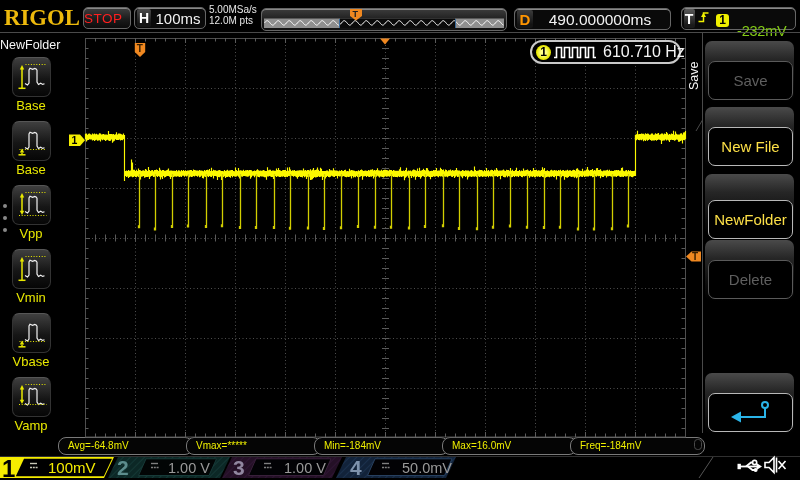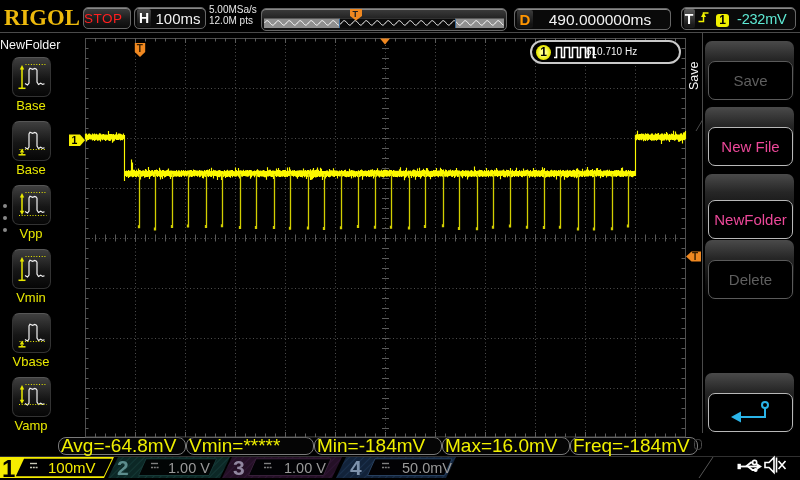--- a/index.html
+++ b/index.html
@@ -11,37 +11,37 @@
 #hbox .chip{position:absolute;left:2px;top:1px;width:14px;height:18px;background:linear-gradient(180deg,#4a4a4a,#161616 80%);border-radius:2px;color:#fff;font-weight:bold;font-size:14px;text-align:center;line-height:19px}
 #hbox .val{position:absolute;left:18px;top:1px;width:50px;text-align:center;color:#f2f2f2;font-size:15px;line-height:19px}
 #srate{position:absolute;left:209px;top:5px;color:#e8e8e8;font-size:10px;line-height:10.5px}
 #thumb{left:261px;top:7.5px;width:244px;height:21px;background:linear-gradient(180deg,#3c3c3c,#1a1a1a 60%,#101010)}
 #dbox{left:514px;top:8px;width:155px;height:20px}
 #dbox .chip{position:absolute;left:2px;top:1px;width:16px;height:18px;background:linear-gradient(180deg,#3c3c3c,#141414 80%);border-radius:2px;color:#ff9500;font-weight:bold;font-size:15px;text-align:center;line-height:19px}
 #dbox .val{position:absolute;left:20px;top:1px;width:130px;text-align:center;color:#f2f2f2;font-size:15.5px;line-height:19px}
 #trbox{left:681px;top:6.5px;width:113px;height:21px}
 #trbox .chip{position:absolute;left:1.5px;top:1px;width:11px;height:19px;background:linear-gradient(180deg,#5a5a5a,#1a1a1a 85%);border-radius:2px;color:#fff;font-weight:bold;font-size:14px;text-align:center;line-height:20px}
 #trbox .b1{position:absolute;left:34px;top:6px;width:13px;height:13px;background:#f0f000;border-radius:3px;color:#000;font-weight:bold;font-size:12px;text-align:center;line-height:13.5px}
-#trbox .lv{position:absolute;left:55px;top:1px;color:#5eead4;font-size:14.5px;letter-spacing:-0.2px;line-height:20px}
+#trbox .lv{position:absolute;left:55px;top:13px;color:#84cc16;font-size:14.5px;letter-spacing:-0.2px;line-height:20px}
 #topsep{position:absolute;left:0;top:31.5px;width:800px;height:1px;background:#4a4a4a}
 
 #vtitle{position:absolute;left:0;top:38px;width:58px;text-align:center;color:#f5f5f5;font-size:12.5px}
 .sbtn{position:absolute;left:12px;width:37px;height:38px;background:linear-gradient(180deg,#3f3f3f,#161616 55%,#060606);border:1px solid #333;border-top-color:#565656;border-radius:7px;text-align:center;padding-top:0}
 .sbtn svg{margin-top:2px}
 .slab{position:absolute;left:0;width:62px;text-align:center;color:#e8e800;font-size:13px}
 .sdot{position:absolute;left:3px;width:4px;height:4px;border-radius:2px;background:#888}
 
 #rline{position:absolute;left:702px;top:33px;width:1px;height:400px;background:#4a4a4a}
 #rsave{position:absolute;left:687px;top:66px;width:24px;height:24px;color:#f5f5f5;font-size:12.5px;transform:rotate(-90deg);text-align:center}
 .slot{position:absolute;left:705px;width:89px;height:61px;background:linear-gradient(180deg,#4a4a4a,#262626 30%,#0a0a0a 75%,#000);border-radius:7px}
 .mbtn{position:absolute;left:708px;width:83px;height:37px;border-radius:7px;background:#000;font-size:15px;text-align:center;line-height:37px}
-.mbtn.on{border:1.5px solid #b8b8b8;color:#ec4899}
+.mbtn.on{border:1.5px solid #b8b8b8;color:#fde047}
 .mbtn.off{border:1.5px solid #5a5a5a;color:#5f5f5f}
 
-.meas{position:absolute;top:437px;width:124px;height:16px;border:1px solid #7a7a7a;border-radius:8px;background:#050505;color:#f0f000;font-size:19px;line-height:16px;padding-left:2px}
+.meas{position:absolute;top:437px;width:124px;height:16px;border:1px solid #7a7a7a;border-radius:8px;background:#050505;color:#f0f000;font-size:10px;line-height:16px;padding-left:9px}
 #botsep{position:absolute;left:0;top:455.5px;width:800px;height:1px;background:#303030}
 svg.lay{position:absolute;left:0;top:0}
 .gdot{stroke:#4e4e4e;stroke-width:1;stroke-dasharray:1 2.5}
 .w{fill:none;stroke:#f2f2f2;stroke-width:1.2}
 .yd{stroke:#e8e800;stroke-width:1.1;stroke-dasharray:1 1.7;fill:none}
 .ys{stroke:#e8e800;stroke-width:1.5;fill:none}
 .yf{fill:#e8e800;stroke:none}
 </style></head>
 <body>
 <div id="logo">RIGOL</div>
@@ -126,21 +126,21 @@
 <div class="mbtn on" style="top:200px">NewFolder</div>
 <div class="slot" style="top:240px"></div>
 <div class="mbtn off" style="top:260px">Delete</div>
 <div class="slot" style="top:373px"></div>
 <div class="mbtn on" style="top:393px;padding:0"><svg width="82" height="38" viewBox="0 0 82 38">
       <circle cx="55" cy="11" r="3" fill="none" stroke="#2ab4e8" stroke-width="2"></circle>
       <path d="M55,14 V23 H30" fill="none" stroke="#2ab4e8" stroke-width="2"></path>
       <path d="M31,17.5 L31,28.5 L21,23 Z" fill="#2ab4e8"></path>
     </svg></div>
 <div class="meas" style="left:58px">Avg=-64.8mV</div>
-<div class="meas" style="left:186px">Vmin=*****</div>
+<div class="meas" style="left:186px">Vmax=*****</div>
 <div class="meas" style="left:314px">Min=-184mV</div>
 <div class="meas" style="left:442px">Max=16.0mV</div>
 <div class="meas" style="left:570px">Freq=-184mV</div>
 <div id="botsep"></div>
 <svg class="lay" width="800" height="480" viewBox="0 0 800 480">
 
 <rect x="264" y="18.5" width="240" height="9.5" fill="#8f8f8f"></rect>
 <rect x="340" y="18.5" width="115" height="9.5" fill="#0a0a0a"></rect>
 <path d="M264.5,22.9L264.5,22.90L265.5,21.71L266.5,20.90L267.5,20.72L268.5,21.24L269.5,22.28L270.5,23.52L271.5,24.56L272.5,25.08L273.5,24.90L274.5,24.09L275.5,22.90L276.5,21.71L277.5,20.90L278.5,20.72L279.5,21.24L280.5,22.28L281.5,23.52L282.5,24.56L283.5,25.08L284.5,24.90L285.5,24.09L286.5,22.90L287.5,21.71L288.5,20.90L289.5,20.72L290.5,21.24L291.5,22.28L292.5,23.52L293.5,24.56L294.5,25.08L295.5,24.90L296.5,24.09L297.5,22.90L298.5,21.71L299.5,20.90L300.5,20.72L301.5,21.24L302.5,22.28L303.5,23.52L304.5,24.56L305.5,25.08L306.5,24.90L307.5,24.09L308.5,22.90L309.5,21.71L310.5,20.90L311.5,20.72L312.5,21.24L313.5,22.28L314.5,23.52L315.5,24.56L316.5,25.08L317.5,24.90L318.5,24.09L319.5,22.90L320.5,21.71L321.5,20.90L322.5,20.72L323.5,21.24L324.5,22.28L325.5,23.52L326.5,24.56L327.5,25.08L328.5,24.90L329.5,24.09L330.5,22.90L331.5,21.71L332.5,20.90L333.5,20.72L334.5,21.24L335.5,22.28L336.5,23.52L337.5,24.56L338.5,25.08L339.5,24.90L340.5,24.09L341.5,22.90L342.5,21.71L343.5,20.90L344.5,20.72L345.5,21.24L346.5,22.28L347.5,23.52L348.5,24.56L349.5,25.08L350.5,24.90L351.5,24.09L352.5,22.90L353.5,21.71L354.5,20.90L355.5,20.72L356.5,21.24L357.5,22.28L358.5,23.52L359.5,24.56L360.5,25.08L361.5,24.90L362.5,24.09L363.5,22.90L364.5,21.71L365.5,20.90L366.5,20.72L367.5,21.24L368.5,22.28L369.5,23.52L370.5,24.56L371.5,25.08L372.5,24.90L373.5,24.09L374.5,22.90L375.5,21.71L376.5,20.90L377.5,20.72L378.5,21.24L379.5,22.28L380.5,23.52L381.5,24.56L382.5,25.08L383.5,24.90L384.5,24.09L385.5,22.90L386.5,21.71L387.5,20.90L388.5,20.72L389.5,21.24L390.5,22.28L391.5,23.52L392.5,24.56L393.5,25.08L394.5,24.90L395.5,24.09L396.5,22.90L397.5,21.71L398.5,20.90L399.5,20.72L400.5,21.24L401.5,22.28L402.5,23.52L403.5,24.56L404.5,25.08L405.5,24.90L406.5,24.09L407.5,22.90L408.5,21.71L409.5,20.90L410.5,20.72L411.5,21.24L412.5,22.28L413.5,23.52L414.5,24.56L415.5,25.08L416.5,24.90L417.5,24.09L418.5,22.90L419.5,21.71L420.5,20.90L421.5,20.72L422.5,21.24L423.5,22.28L424.5,23.52L425.5,24.56L426.5,25.08L427.5,24.90L428.5,24.09L429.5,22.90L430.5,21.71L431.5,20.90L432.5,20.72L433.5,21.24L434.5,22.28L435.5,23.52L436.5,24.56L437.5,25.08L438.5,24.90L439.5,24.09L440.5,22.90L441.5,21.71L442.5,20.90L443.5,20.72L444.5,21.24L445.5,22.28L446.5,23.52L447.5,24.56L448.5,25.08L449.5,24.90L450.5,24.09L451.5,22.90L452.5,21.71L453.5,20.90L454.5,20.72L455.5,21.24L456.5,22.28L457.5,23.52L458.5,24.56L459.5,25.08L460.5,24.90L461.5,24.09L462.5,22.90L463.5,21.71L464.5,20.90L465.5,20.72L466.5,21.24L467.5,22.28L468.5,23.52L469.5,24.56L470.5,25.08L471.5,24.90L472.5,24.09L473.5,22.90L474.5,21.71L475.5,20.90L476.5,20.72L477.5,21.24L478.5,22.28L479.5,23.52L480.5,24.56L481.5,25.08L482.5,24.90L483.5,24.09L484.5,22.90L485.5,21.71L486.5,20.90L487.5,20.72L488.5,21.24L489.5,22.28L490.5,23.52L491.5,24.56L492.5,25.08L493.5,24.90L494.5,24.09L495.5,22.90L496.5,21.71L497.5,20.90L498.5,20.72L499.5,21.24L500.5,22.28L501.5,23.52L502.5,24.56L503.5,25.08" fill="none" stroke="#fff" stroke-width="1"></path>
 <polygon points="350,9 362,9 362,16 356,20.5 350,16" fill="#f08820"></polygon>
@@ -243,14 +243,14 @@
 <path d="M776.5,457.5 v15"></path>
 <path d="M778.5,461 l7,8 M785.5,461 l-7,8"></path>
 </g>
 </svg>
 
 <div style="position:absolute;left:530px;top:40px;width:147px;height:20px;background:#000;border:2px solid #c9c9c9;border-radius:12px">
 <div style="position:absolute;left:4px;top:2.5px;width:15px;height:15px;border-radius:8px;background:radial-gradient(circle,#ffff88 25%,#e8e800 65%,#b8b800);color:#000;font-weight:bold;font-size:12px;text-align:center;line-height:15px">1</div>
 <svg style="position:absolute;left:21px;top:3px" width="44" height="14" viewBox="0 0 44 14">
 <path d="M1,12.5 h2.5 v-10 h5 v10 h3 v-10 h5 v10 h3 v-10 h5 v10 h3 v-10 h5 v10 h3 v-10 h5 v10 h2.5" fill="none" stroke="#fff" stroke-width="1.6"></path>
 </svg>
-<div style="position:absolute;left:54px;top:0;width:80px;text-align:left;color:#f5f5f5;font-size:10px;line-height:20px;white-space:nowrap">610.710 Hz</div>
+<div style="position:absolute;left:71px;top:0;width:80px;text-align:left;color:#f5f5f5;font-size:16px;line-height:20px;white-space:nowrap">610.710 Hz</div>
 </div>
 
 </body></html>

